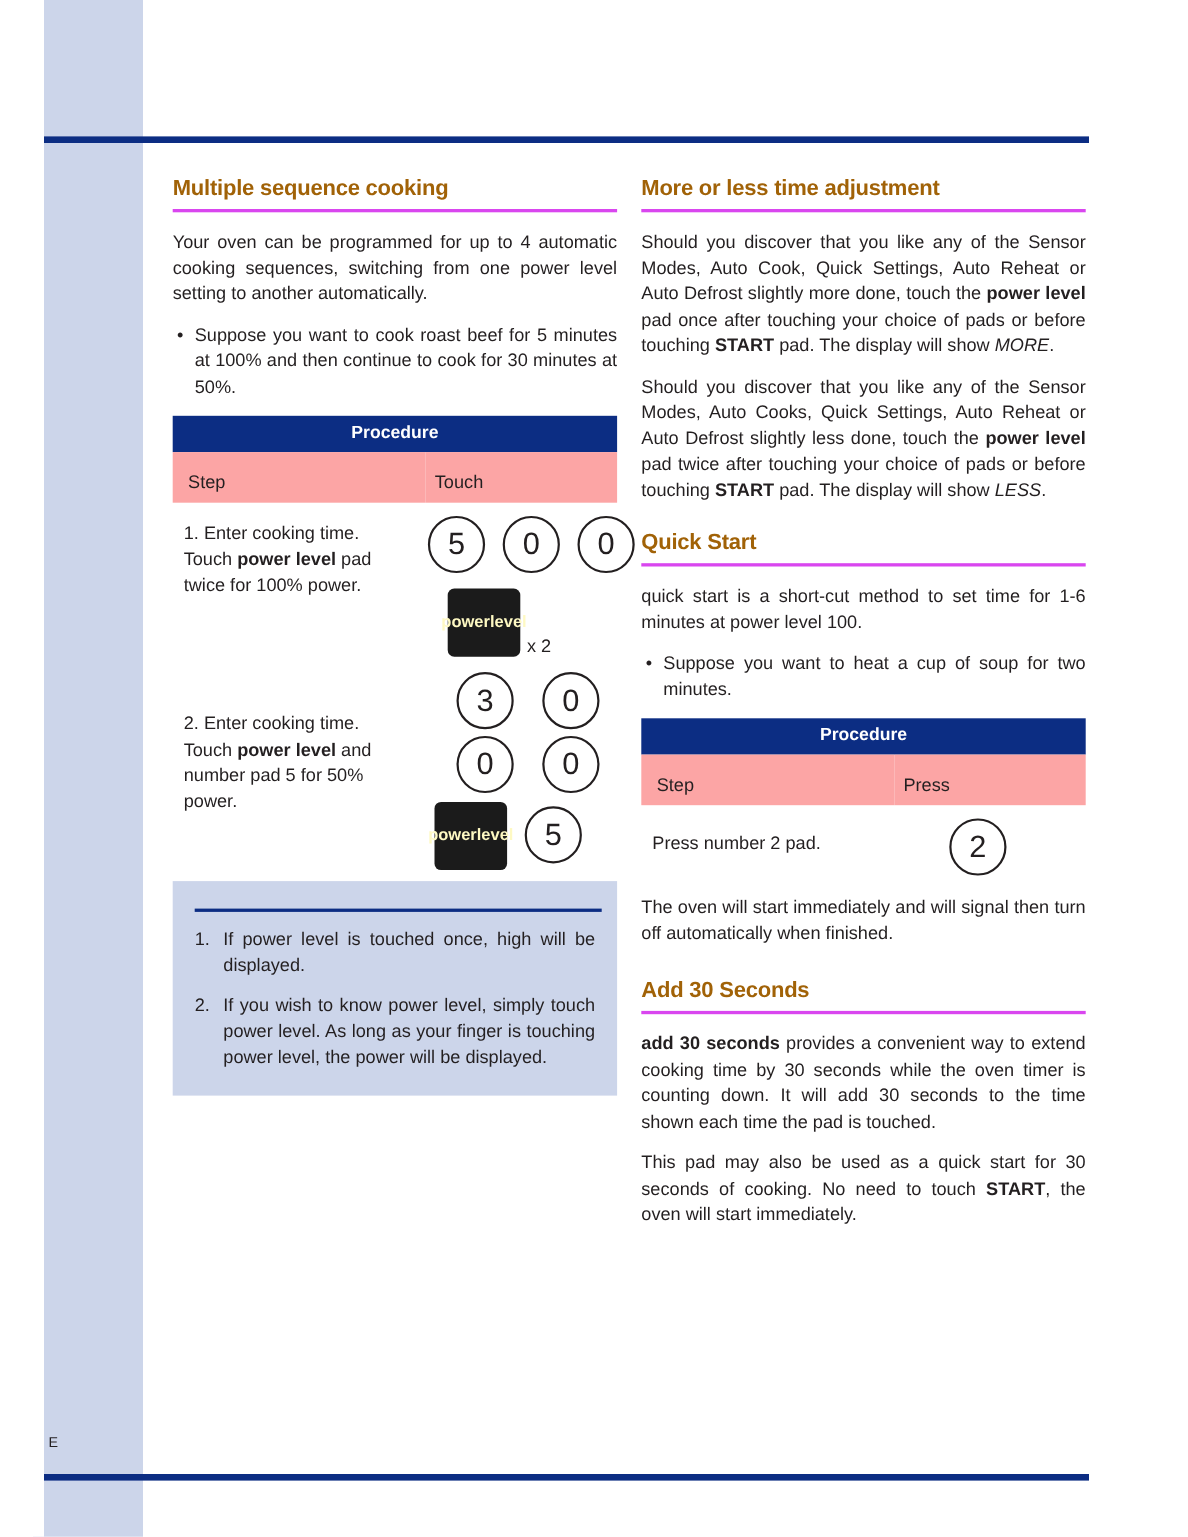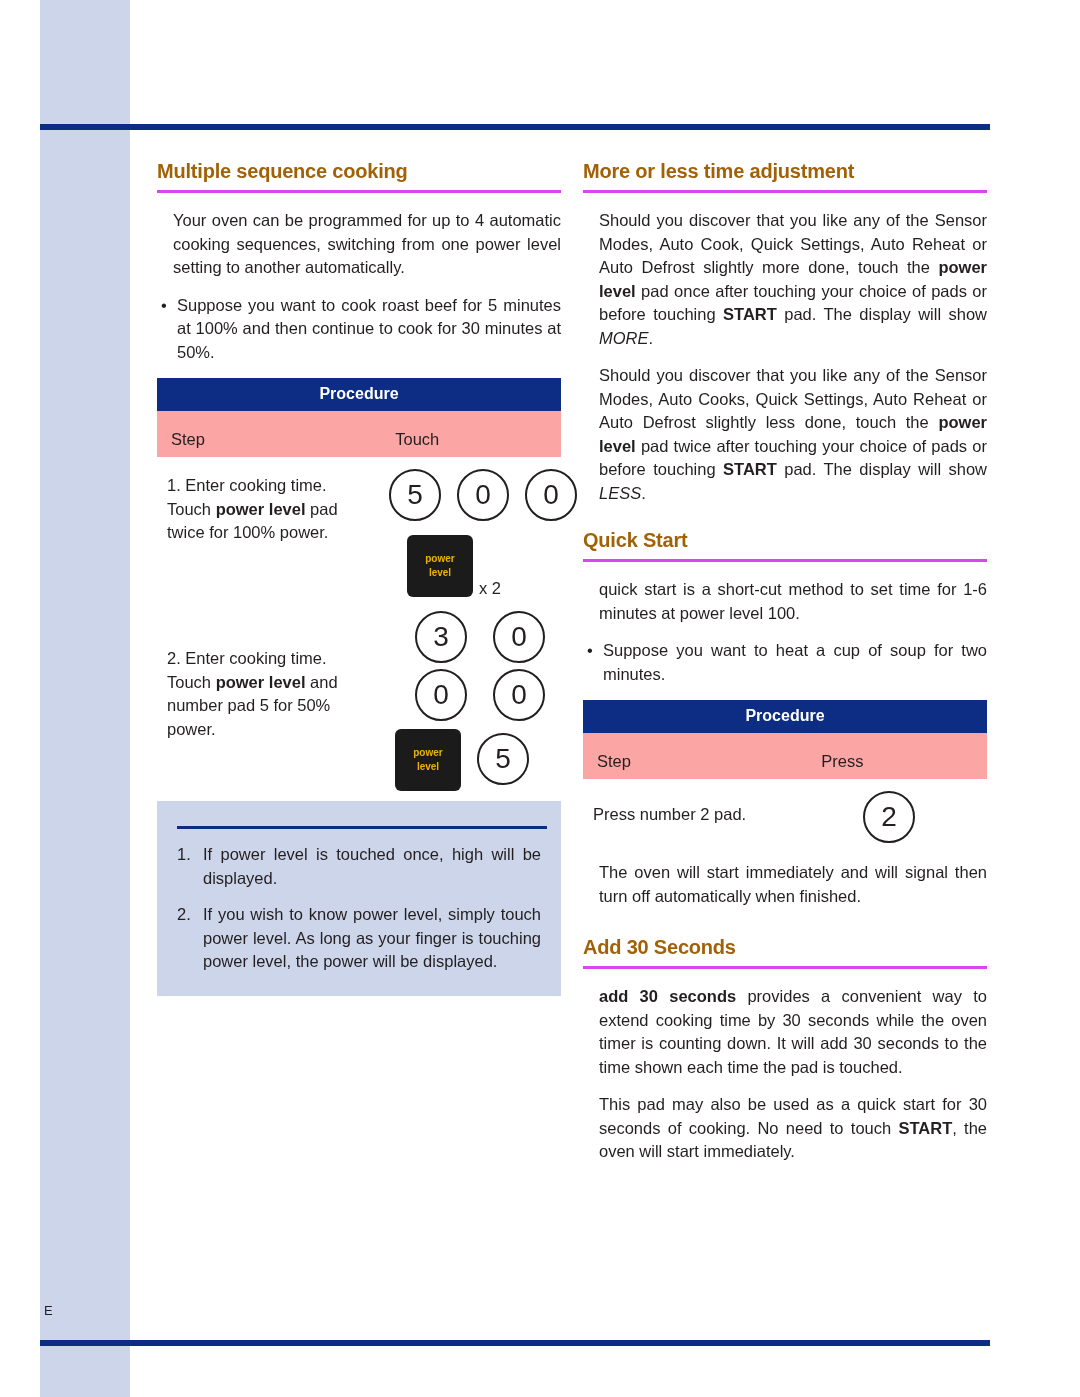--- a/index.html
+++ b/index.html
@@ -110,21 +110,21 @@
     margin: 0;
     padding: 0 0 7px 0;
     letter-spacing: -0.2px;
     border-bottom: 3px solid #d946ef;
   }
   .sec-gap { height: 16px; }
 
   p.body {
     font-size: 16.5px;
     line-height: 23.5px;
-    margin: 0 0 14px 16px;
+    margin: 0 0 14px 0;
     text-align: justify;
     color: #231f20;
   }
   p.body.last { margin-bottom: 0; }
   .bullet {
     position: relative;
     padding-left: 20px;
     font-size: 16.5px;
     line-height: 23.5px;
     text-align: justify;
@@ -171,25 +171,25 @@
     font-size: 28px;
     color: #231f20;
     box-sizing: border-box;
   }
   .keyblack {
     width: 66px;
     height: 62px;
     background: #1b1b1b;
     border-radius: 6px;
     display: flex;
-    flex-direction: column;
+    flex-direction: row;
     align-items: center;
     justify-content: center;
-    color: #eab308;
-    font-size: 10px;
+    color: #fef9c3;
+    font-size: 15px;
     font-weight: bold;
     line-height: 14px;
   }
   .keystart {
     width: 66px;
     height: 66px;
     background: #1b1b1b;
     border-radius: 6px;
     display: flex;
     flex-direction: column;

